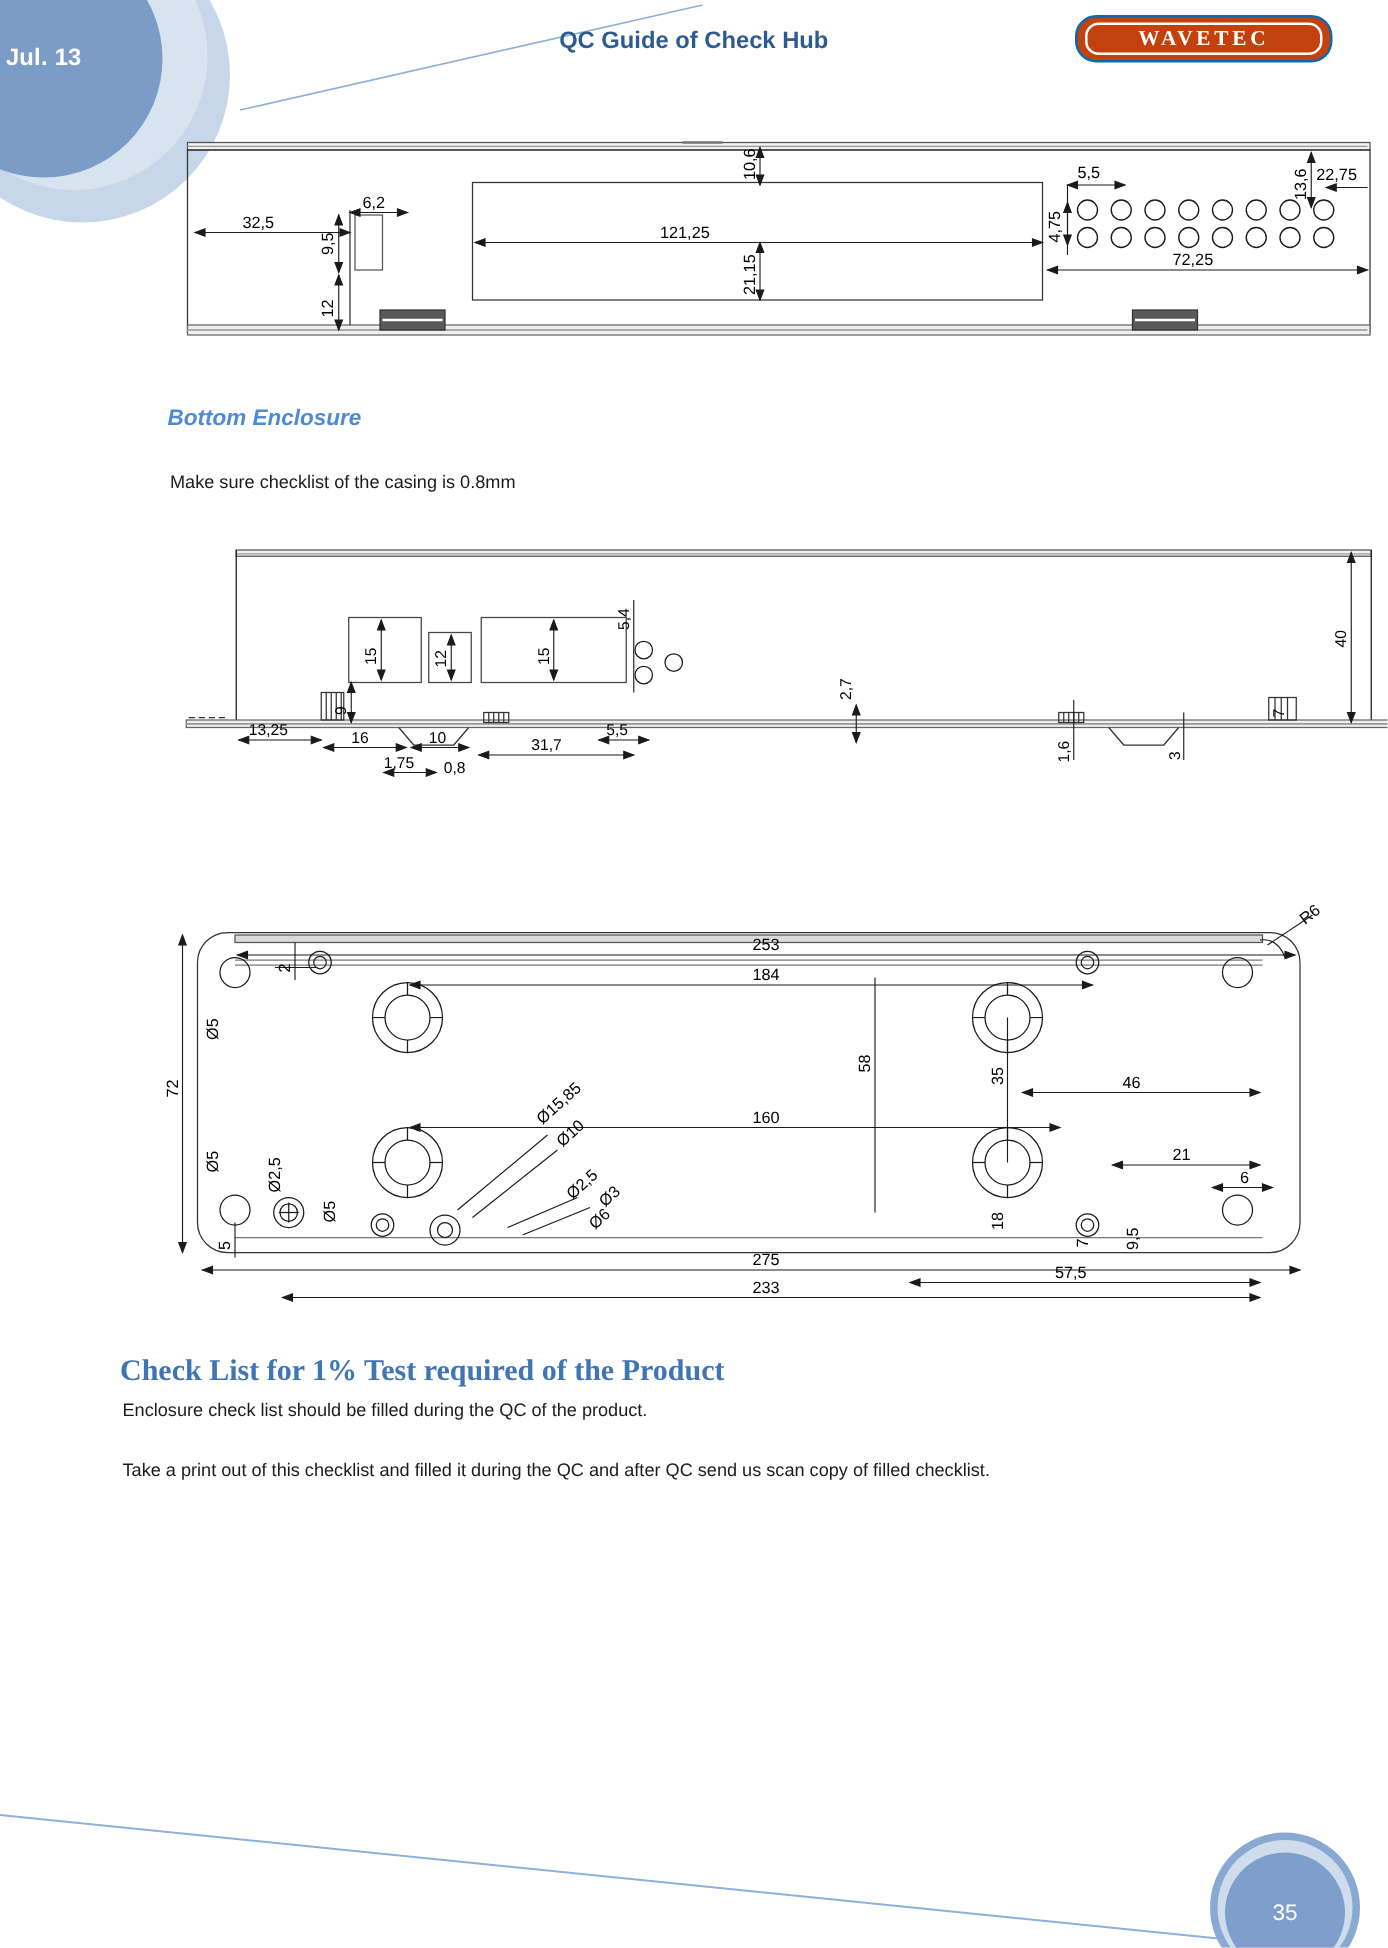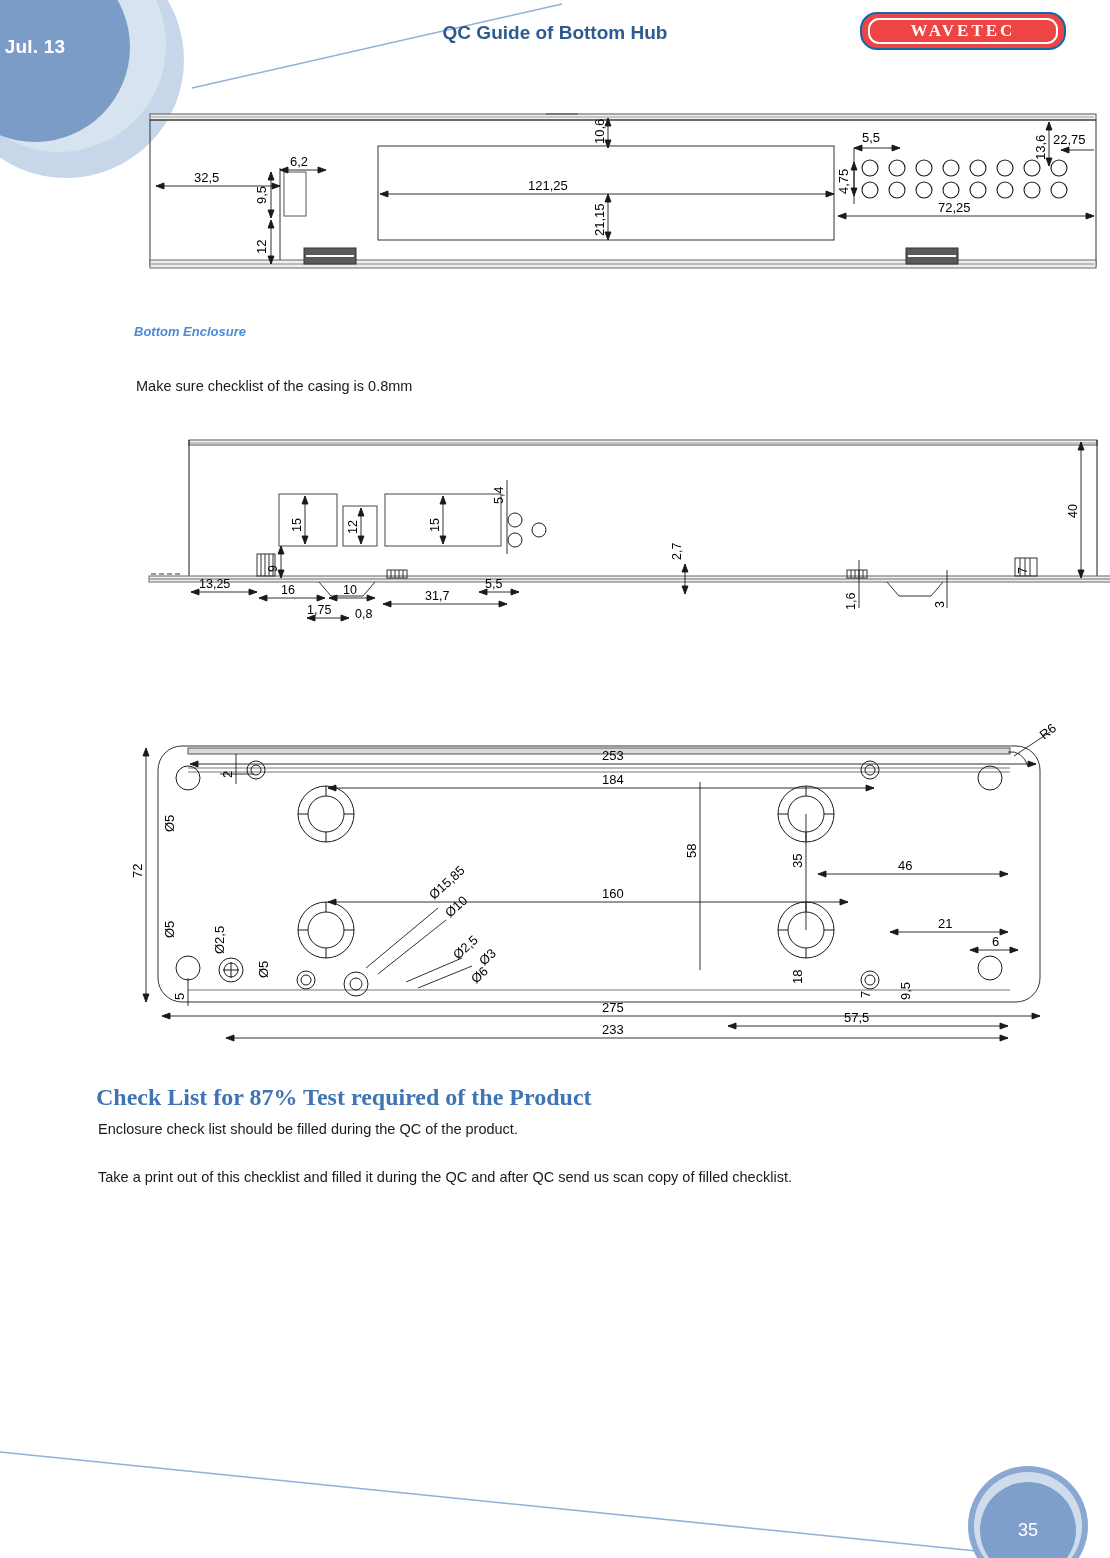--- a/index.html
+++ b/index.html
@@ -15,27 +15,27 @@
   .hdr-c-outer{position:absolute;left:0;top:0;width:236px;height:236px;border-radius:50%;background:#c7d6e9;}
   .hdr-c-mid{position:absolute;left:4px;top:-4px;width:214px;height:214px;border-radius:50%;background:#d8e3f0;}
   .hdr-c-inner{position:absolute;left:-8px;top:10px;width:190px;height:190px;border-radius:50%;background:#7c9cc8;}
   .hdr-date{position:absolute;left:-8px;top:10px;width:190px;height:190px;border-radius:50%;
     display:flex;align-items:center;justify-content:center;color:#ffffff;font-size:19px;font-weight:bold;
     letter-spacing:.2px;}
   .hdr-diag{position:absolute;left:152px;top:0px;width:420px;height:96px;overflow:hidden;}
   .hdr-title{position:absolute;left:0;top:22px;width:1110px;text-align:center;
     color:#2e5b8f;font-size:19px;font-weight:bold;}
   .logo{position:absolute;right:44px;top:12px;width:202px;height:34px;border-radius:17px;
-    background:#ef4444;border:2px solid #0a6aad;display:flex;align-items:center;justify-content:center;}
+    background:#c2410c;border:2px solid #0a6aad;display:flex;align-items:center;justify-content:center;}
   .logo-inner{width:186px;height:22px;border:2px solid #ffffff;border-radius:11px;
     display:flex;align-items:center;justify-content:center;}
   .logo-txt{color:#ffffff;font-family:"Liberation Serif",serif;font-weight:bold;font-size:17px;letter-spacing:3px;}
 
   
-  .h-blue-italic{position:absolute;color:#4f8bd4;font-size:13px;font-style:italic;font-weight:bold;text-align:center;}
+  .h-blue-italic{position:absolute;color:#4f8bd4;font-size:18px;font-style:italic;font-weight:bold;text-align:center;}
   .body-txt{position:absolute;color:#1a1a1a;font-size:14.5px;}
   .h-serif-blue{position:absolute;color:#3f74b5;font-family:"Liberation Serif",serif;
     font-size:24px;font-weight:bold;}
 
   
   .ftr-diag{position:absolute;left:0;top:1434px;width:1110px;height:124px;overflow:hidden;}
   .ftr-circles{position:absolute;right:22px;bottom:-28px;width:120px;height:120px;}
   .f-c1{position:absolute;left:0;top:0;width:120px;height:120px;border-radius:50%;background:#8aa9d2;}
   .f-c2{position:absolute;left:6px;top:6px;width:108px;height:108px;border-radius:50%;background:#cfdcec;}
   .f-c3{position:absolute;left:12px;top:16px;width:96px;height:96px;border-radius:50%;background:#7e9ecb;}
@@ -58,21 +58,21 @@
     <div class="hdr-c-inner"></div>
     <div class="hdr-date">Jul. 13</div>
   </div>
 
   <div class="hdr-diag">
     <svg width="420" height="96" viewBox="0 0 420 96">
       <line x1="410" y1="4" x2="40" y2="88" stroke="#8fb0d8" stroke-width="1.4"></line>
     </svg>
   </div>
 
-  <div class="hdr-title">QC Guide of Bottom Hub</div>
+  <div class="hdr-title">QC Guide of Check Hub</div>
 
   <div class="logo">
     <div class="logo-inner">
       <span class="logo-txt">WAVETEC</span>
     </div>
   </div>
 
   <div class="dwg" style="left:148px;top:108px;">
     <svg width="950" height="172" viewBox="0 0 950 172">
       <g stroke="#1a1a1a" fill="none" stroke-width="1">
@@ -455,21 +455,21 @@
         <text x="674" y="262" transform="rotate(-90 674 262)">18</text>
         <text x="56" y="278" transform="rotate(-90 56 278)">5</text>
         <text x="742" y="276" transform="rotate(-90 742 276)">7</text>
         <text x="782" y="278" transform="rotate(-90 782 278)">9,5</text>
         <text x="716" y="300">57,5</text>
         <text x="916" y="18" transform="rotate(-38 916 18)">R6</text>
       </g>
     </svg>
   </div>
 
-  <div class="h-serif-blue" style="left:96px;top:1084px;">Check List for 87% Test required of the Product</div>
+  <div class="h-serif-blue" style="left:96px;top:1084px;">Check List for 1% Test required of the Product</div>
   <div class="body-txt" style="left:98px;top:1121px;">Enclosure check list should be filled during the QC of the product.</div>
   <div class="body-txt" style="left:98px;top:1169px;">Take a print out of this checklist and filled it during the QC and after QC send us scan copy of filled checklist.</div>
 
   <div class="ftr-diag">
     <svg width="1110" height="124" viewBox="0 0 1110 124">
       <line x1="0" y1="18" x2="1006" y2="120" stroke="#8fb0d8" stroke-width="1.6"></line>
     </svg>
   </div>
 
   <div class="ftr-circles">

